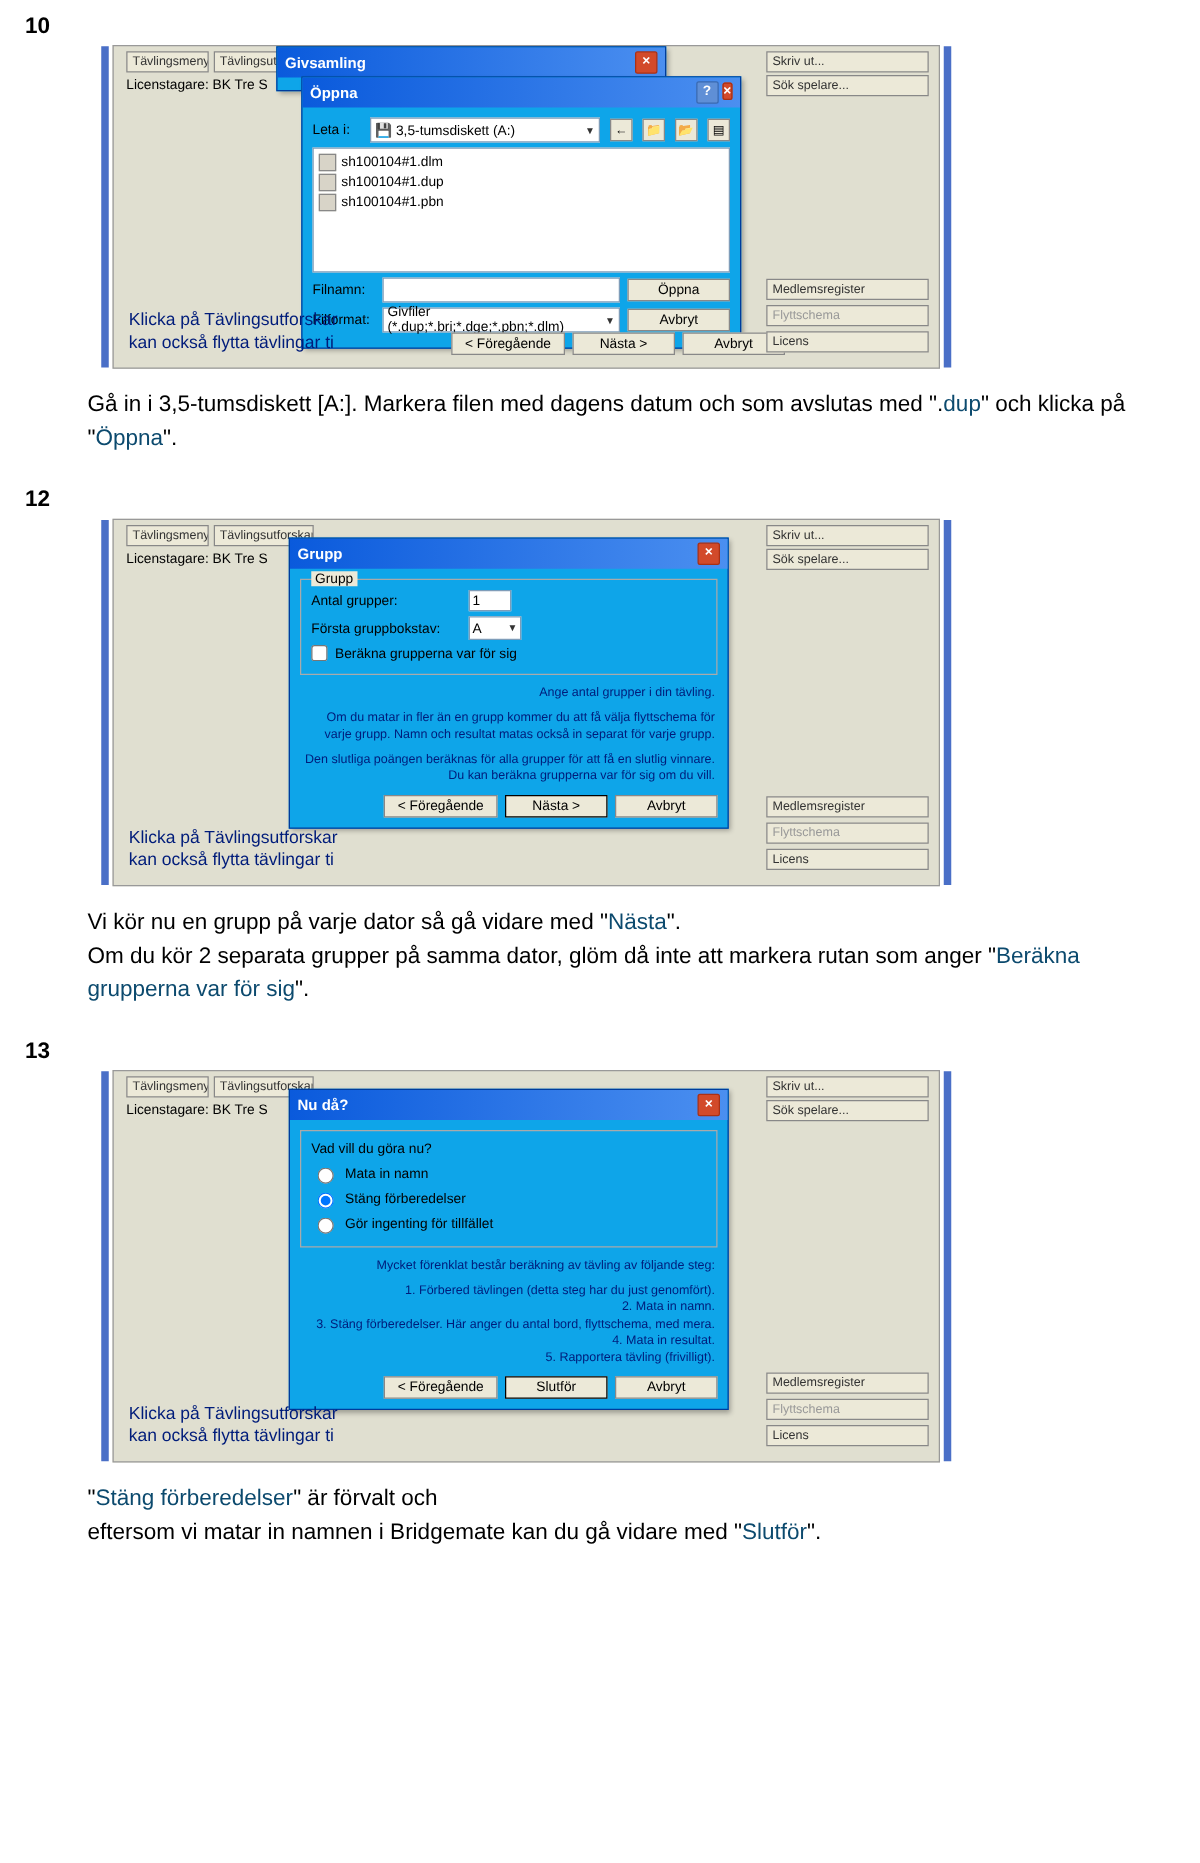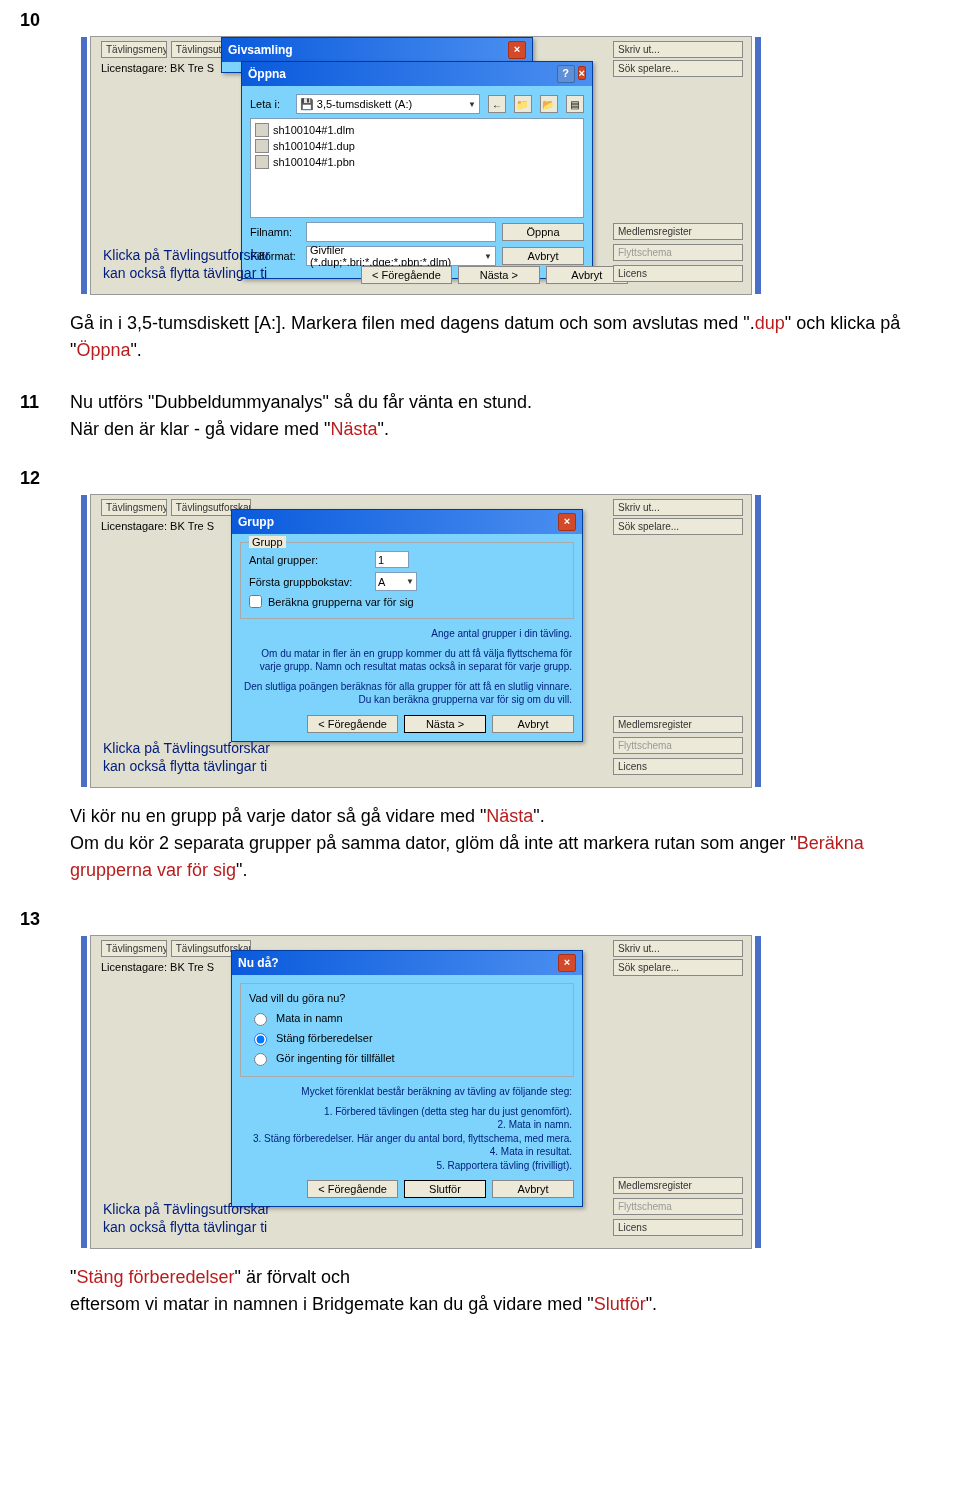--- a/index.html
+++ b/index.html
@@ -19,21 +19,21 @@
 .step-num {
   font-size: 18px;
   font-weight: bold;
   margin-bottom: 5px;
 }
 .step-text {
   font-size: 18px;
   line-height: 1.5;
   margin: 15px 0 15px 50px;
 }
-.blue { color: #b91c1c; }
+.blue { color: #0c4a6e; }
 
 
 .shot {
   margin-left: 70px;
   width: 660px;
   background: #e0dfd0;
   border: 1px solid #999;
   position: relative;
   font-size: 11px;
   font-family: Tahoma, Arial, sans-serif;
@@ -96,21 +96,21 @@
   bottom:8px;
   width:120px;
 }
 .right-bottom .left-btn { width:100%; margin-bottom:4px; }
 .disabled { color:#999; }
 
 
 .dialog {
   position:relative;
   margin:0 auto;
-  background:#7dd3fc;
+  background:#0ea5e9;
   border:1px solid #003c9c;
   box-shadow:2px 2px 4px rgba(0,0,0,0.3);
 }
 .dialog .titlebar {
   background: linear-gradient(to right,#0a5adc,#4b8ff0);
   color:#fff;
   font-size:12px;
   font-weight:bold;
   padding:3px 6px;
   display:flex;
@@ -330,29 +330,20 @@
         <div class="left-btn">Licens</div>
       </div>
     </div>
   </div>
 
   <div class="step-text">
     <span>Gå in i 3,5-tumsdiskett [A:]. Markera filen med dagens datum och som avslutas med ".</span><span class="blue">dup</span><span>" och klicka på "</span><span class="blue">Öppna</span><span>".</span>
   </div>
 </div>
 
-<div class="step">
-  <div class="step-text" style="margin-left:0; display:flex;">
-    <span class="step-num" style="width:50px;">11</span>
-    <span>
-      <span>Nu utförs "Dubbeldummyanalys" så du får vänta en stund.</span><br>
-      <span>När den är klar - gå vidare med "</span><span class="blue">Nästa</span><span>".</span>
-    </span>
-  </div>
-</div>
 
 <div class="step">
   <div class="step-num">12</div>
 
   <div class="shot">
     <div class="shot-inner" style="min-height:280px;">
       <div class="left-col" style="width:150px;">
         <div style="display:flex;gap:4px;">
           <div class="left-btn">Tävlingsmeny...</div>
           <div class="left-btn">Tävlingsutforskaren</div>

